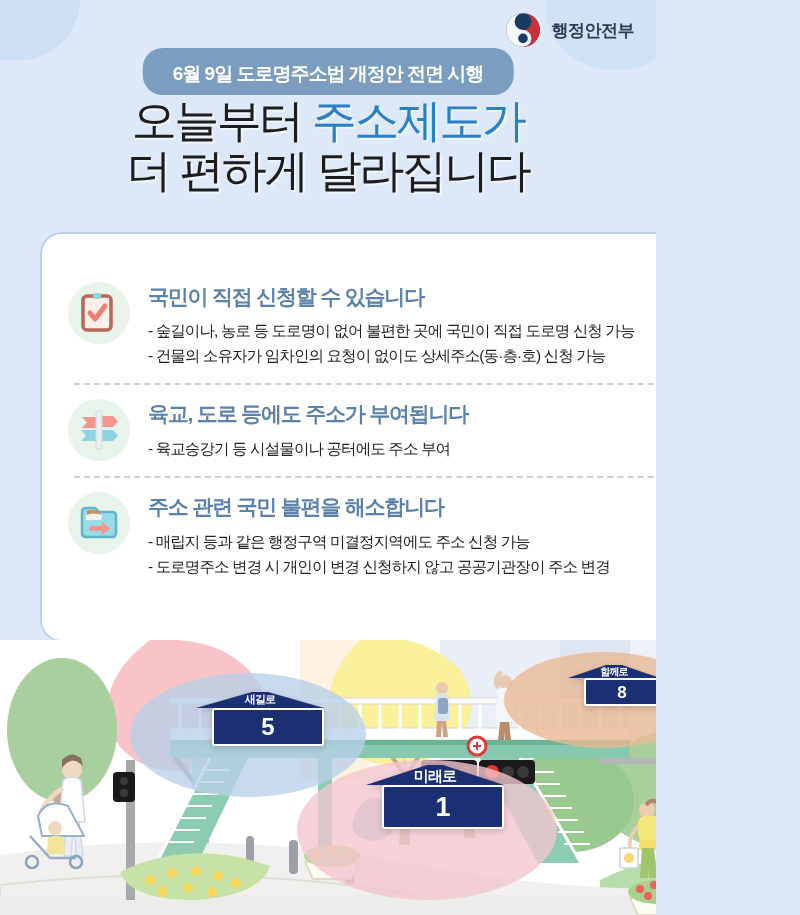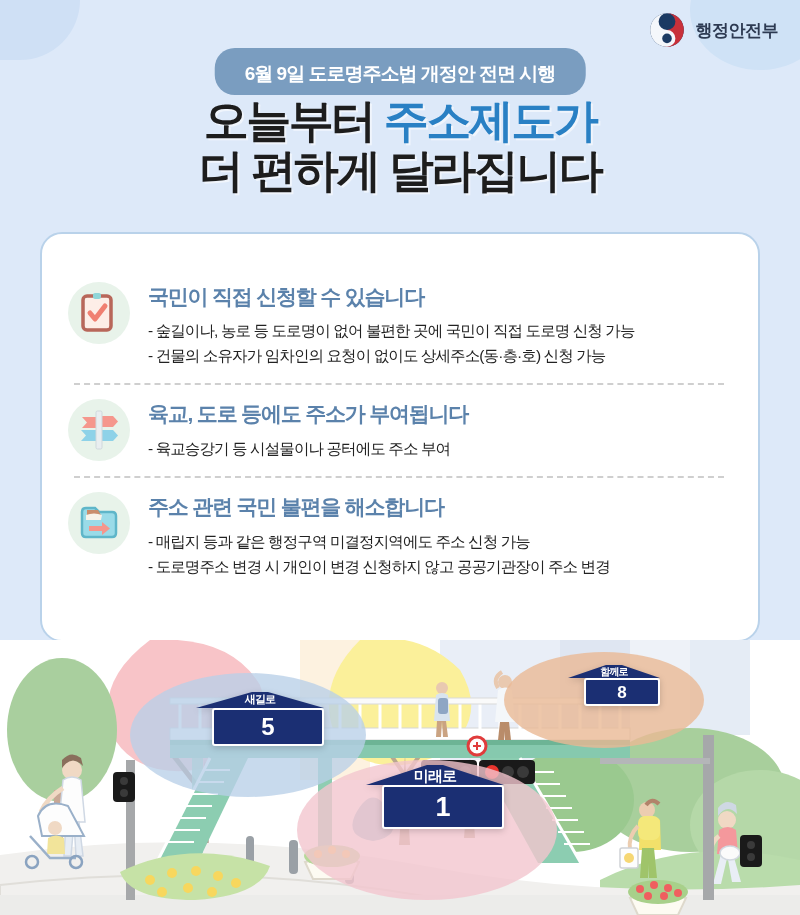--- a/index.html
+++ b/index.html
@@ -1,21 +1,21 @@
 <!DOCTYPE html>
 <html><head>
 <meta charset="utf-8">
 <style>
   * { margin:0; padding:0; box-sizing:border-box; }
   html, body {
     width:800px; height:915px;
     font-family:"Liberation Sans","DejaVu Sans",sans-serif;
     background:#dde9f9; overflow:hidden;
   }
-  #poster { position:relative; width:800px; height:915px; background:#dde9f9; overflow:hidden; }
+  #poster { position:relative; width:656px; height:915px; background:#dde9f9; overflow:hidden; }
 
   
   .blob { position:absolute; border-radius:50%; }
   .blob-tl { left:-40px; top:-30px; width:120px; height:90px; background:#cfe0f5; border-radius:0 0 60px 0; }
   .blob-tr { right:-30px; top:-50px; width:140px; height:120px; background:#cfe2f6; }
 
   
   .logo-wrap { position:absolute; right:22px; top:10px; display:flex; align-items:center; gap:9px; }
   .logo-mark { width:40px; height:40px; flex:none; }
   .logo-text { font-size:17px; font-weight:bold; color:#2d3a52; letter-spacing:-.5px; white-space:nowrap; }
@@ -23,21 +23,21 @@
   
   .banner {
     position:absolute; left:50%; top:48px; transform:translateX(-50%);
     background:#7a9dc0; color:#fff; font-size:19px; font-weight:bold;
     padding:13px 30px 8px; border-radius:20px; white-space:nowrap; letter-spacing:-1px;
   }
 
   
   .headline {
     position:absolute; left:0; right:0; top:96px; text-align:center;
-    font-size:45px; font-weight:bold; line-height:1.12; letter-spacing:-2.5px;
+    font-size:45px; font-weight:normal; line-height:1.12; letter-spacing:-2.5px;
     color:#1d1d1d; text-shadow:2px 2px 0 rgba(255,255,255,.55);
   }
   .headline .accent { color:#2980c4; }
   .headline .l2 { display:block; }
 
   
   .card {
     position:absolute; left:40px; top:232px; width:720px; height:410px;
     background:#fff; border:2px solid #b9d2ea; border-radius:22px;
     padding:41px 28px 10px 26px;

